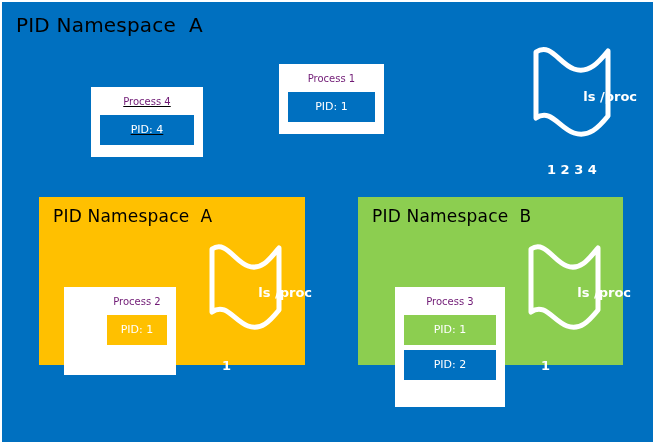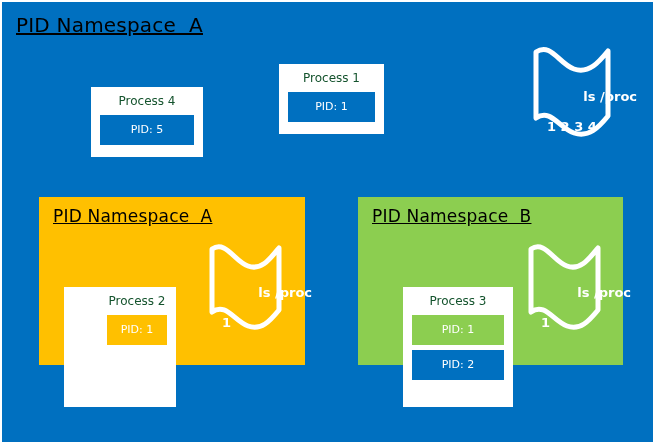--- a/index.html
+++ b/index.html
@@ -24,35 +24,34 @@
     background: #0070c0;
   }
   .ns-title {
     position: absolute;
     color: #000000;
     font-size: 20px;
     line-height: 22px;
     letter-spacing: 0.2px;
     white-space: pre;
     font-weight: 400;
-    text-decoration: underline;
   }
   .outer-title {
     left: 14px;
     top: 12px;
   }
   
   .proc {
     position: absolute;
     background: #ffffff;
     box-sizing: border-box;
   }
   .proc-title {
-    color: #14532d;
-    font-size: 12px;
+    color: #701a75;
+    font-size: 10px;
     line-height: 17px;
     text-align: center;
     white-space: nowrap;
     padding-top: 6px;
   }
   .pid-chip {
     margin: 5px 9px 0 9px;
     height: 30px;
     line-height: 30px;
     text-align: center;
@@ -86,27 +85,27 @@
   }
   .flag svg { display: block; overflow: visible; }
   .flag-text {
     position: absolute;
     color: #ffffff;
     font-size: 13px;
     line-height: 15px;
     font-weight: 700;
     white-space: pre;
   }
-  .flag-text .ln2 { display: block; }
+  .flag-text .ln2 { display: block; margin-top: 43px; }
 
   
-  #proc4 { left: 89px;  top: 85px;  width: 112px; height: 70px; }
+  #proc4 { left: 89px;  top: 85px;  width: 112px; height: 70px; text-decoration: underline; }
   #proc1 { left: 277px; top: 62px;  width: 105px; height: 70px; }
-  #proc2 { left: 62px;  top: 285px; width: 112px; height: 120px; padding-left: 34px; }
-  #proc3 { left: 393px; top: 285px; width: 110px; height: 120px; margin-left: 8px; }
+  #proc2 { left: 62px;  top: 285px; width: 112px; height: 88px; padding-left: 34px; }
+  #proc3 { left: 393px; top: 285px; width: 110px; height: 120px; }
 
   #nsOrange { left: 37px;  top: 195px; width: 266px; height: 168px; }
   #nsGreen  { left: 356px; top: 195px; width: 265px; height: 168px; padding-left: 46px; }
 
   #flagTop    { left: 527px; top: 40px;  }
   #flagOrange { left: 204px; top: 238px; }
   #flagGreen  { left: 523px; top: 238px; }
 
   #flagTop .flag-text    { left: 18px; top: 32px; }
   #flagOrange .flag-text { left: 16px; top: 30px; }
@@ -127,21 +126,21 @@
                  L 79 74 C 70 85, 60 96, 45 91 C 30 86, 22 66, 7 76 Z" fill="none" stroke="#ffffff" stroke-width="5" stroke-linecap="round" stroke-linejoin="round"></path>
       </svg>
       <div class="flag-text">
         <span>ls /proc</span>
         <span class="ln2">1 2 3 4</span>
       </div>
     </div>
 
     <div class="proc" id="proc4">
       <div class="proc-title">Process 4</div>
-      <div class="pid-chip pid-blue">PID: 5</div>
+      <div class="pid-chip pid-blue">PID: 4</div>
     </div>
 
     <div class="proc" id="proc1">
       <div class="proc-title">Process 1</div>
       <div class="pid-chip pid-blue">PID: 1</div>
     </div>
 
     <div class="inner-ns ns-orange" id="nsOrange">
       <div class="ns-title inner-title">PID Namespace  A</div>
     </div>

